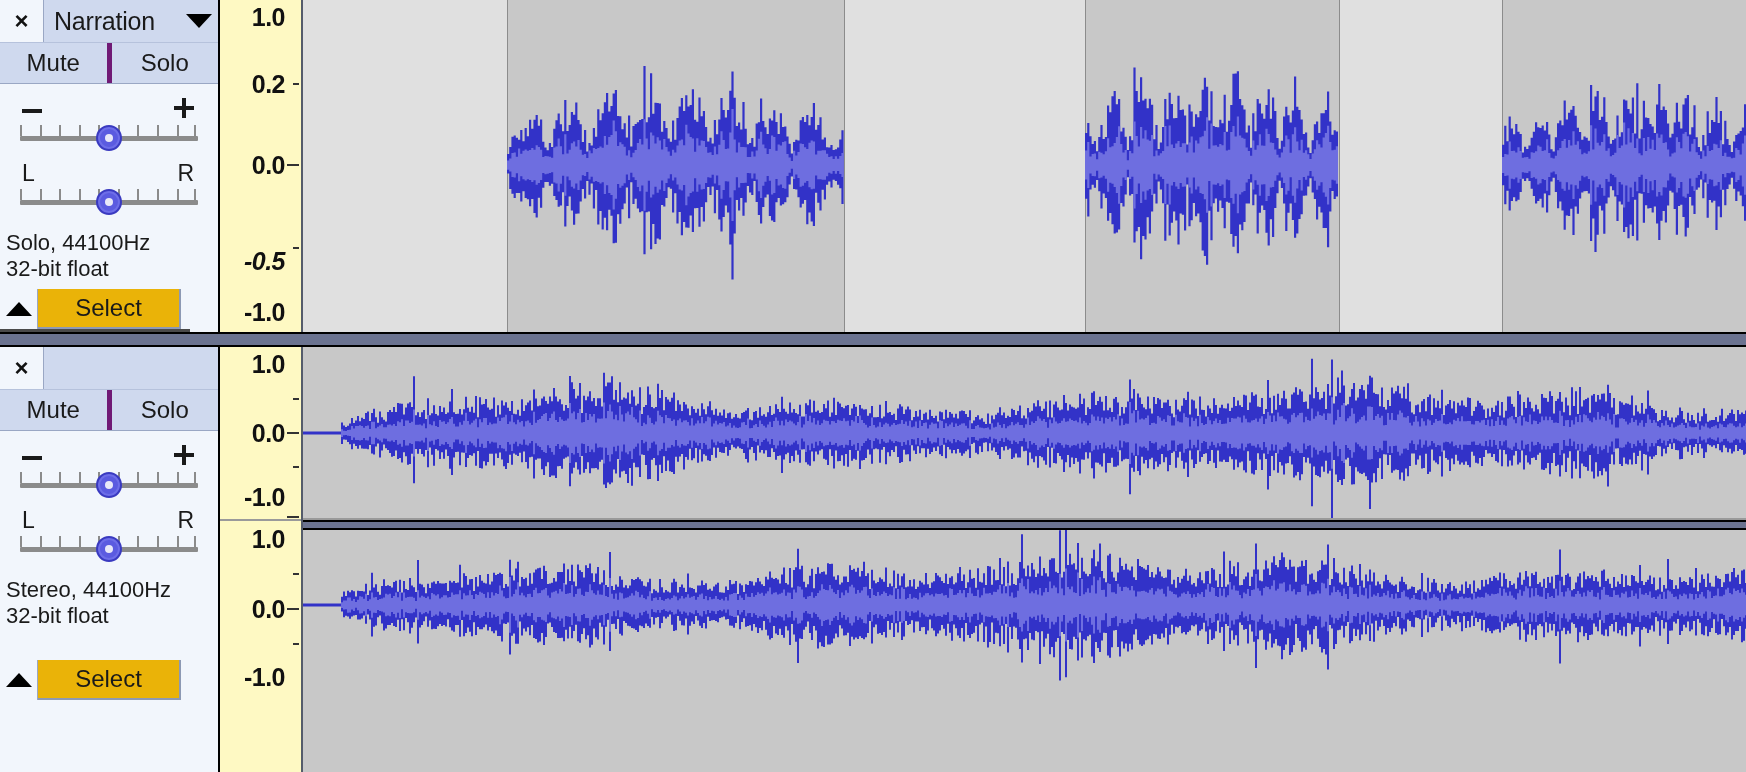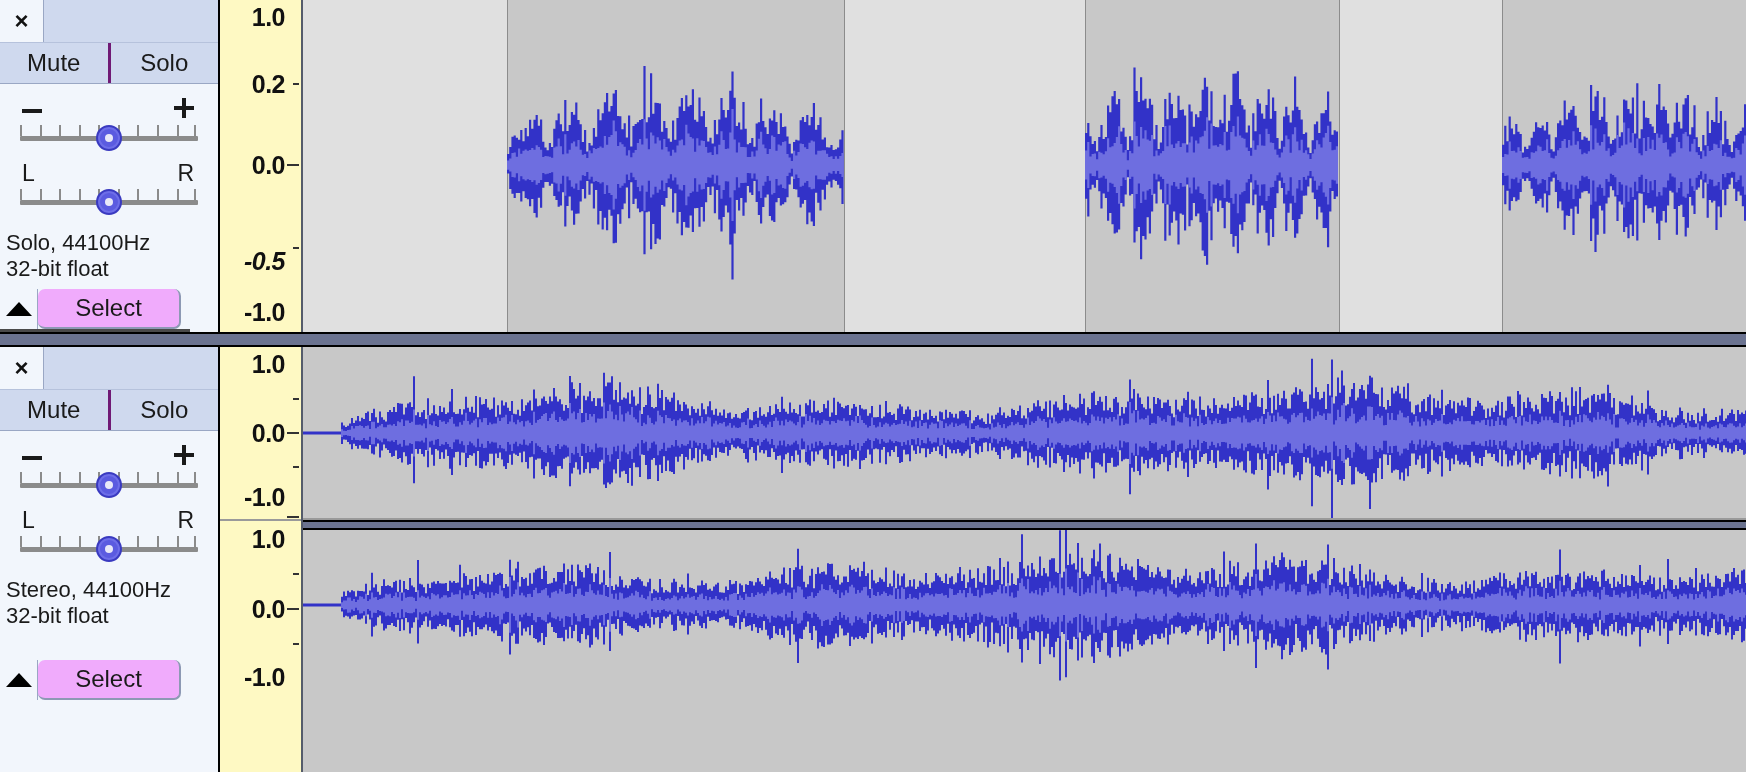--- a/index.html
+++ b/index.html
@@ -32,21 +32,21 @@
   .title-text{font-size:25px;color:#1a1a1a;letter-spacing:-0.2px;}
   .caret-down{
     width:0;height:0;border-left:13px solid transparent;border-right:13px solid transparent;
     border-top:14px solid #000;margin-left:6px;
   }
   .ms-row{display:flex;height:40px;background:#cfd9ee;border-bottom:1px solid #9aa7c4;}
   .ms-btn{
     flex:1;display:flex;align-items:center;justify-content:center;
     font-size:24px;color:#1a1a1a;background:#cfd9ee;box-sizing:border-box;
   }
-  .ms-btn.first{border-right:3px solid #701a75;}
+  .ms-btn.first{border-right:5px solid #701a75;}
 
   .slider-block{padding:14px 14px 0 14px;}
   .slider{position:relative;height:58px;}
   .slider .lbl-left,.slider .lbl-right{
     position:absolute;top:0;font-size:23px;color:#1a1a1a;line-height:1;
   }
   .slider .lbl-left{left:8px;}
   .slider .lbl-right{right:10px;}
   .minus-glyph{display:inline-block;width:20px;height:4px;background:#1a1a1a;vertical-align:4px;}
   .plus-glyph{position:relative;display:inline-block;width:20px;height:20px;}
@@ -70,22 +70,22 @@
 
   .fmt{padding:10px 6px 0 6px;font-size:22px;color:#1a1a1a;line-height:1.18;}
   .select-row{position:absolute;left:0;bottom:3px;display:flex;height:40px;width:181px;}
   .collapse-btn{
     width:38px;flex:0 0 38px;display:flex;align-items:center;justify-content:center;
     background:#f2f6fc;border-right:1px solid #9aa7c4;box-sizing:border-box;
   }
   .caret-up{width:0;height:0;border-left:13px solid transparent;border-right:13px solid transparent;border-bottom:14px solid #000;}
   .select-btn{
     flex:1;display:flex;align-items:center;justify-content:center;
-    background:#f0abfc;font-size:24px;color:#1a1a1a;
-    border-right:2px solid #8d99b4;border-bottom:2px solid #8d99b4;box-sizing:border-box;border-radius:7px;
+    background:#eab308;font-size:24px;color:#1a1a1a;
+    border-right:2px solid #8d99b4;border-bottom:2px solid #8d99b4;box-sizing:border-box;
   }
 
   
   .ruler{
     position:relative;width:83px;flex:0 0 83px;background:#fef9c3;
     border-right:2px solid #555c6b;box-sizing:border-box;
   }
   .ruler .chan{position:relative;width:100%;}
   .ruler .rlbl{
     position:absolute;right:16px;font-size:25px;font-weight:bold;color:#111;
@@ -111,20 +111,24 @@
 </head>
 <body>
 
 <div class="app">
 
   <div class="track" style="top:0;height:332px;">
 
     <div class="panel">
       <div class="panel-top">
         <div class="close-btn">×</div>
+        <div class="title-bar">
+          <span class="title-text">Narration</span>
+          <span class="caret-down"></span>
+        </div>
       </div>
 
       <div class="ms-row">
         <div class="ms-btn first">Mute</div>
         <div class="ms-btn">Solo</div>
       </div>
 
       <div class="slider-block">
         <div class="slider">
           <span class="lbl-left"><i class="minus-glyph"></i></span>

